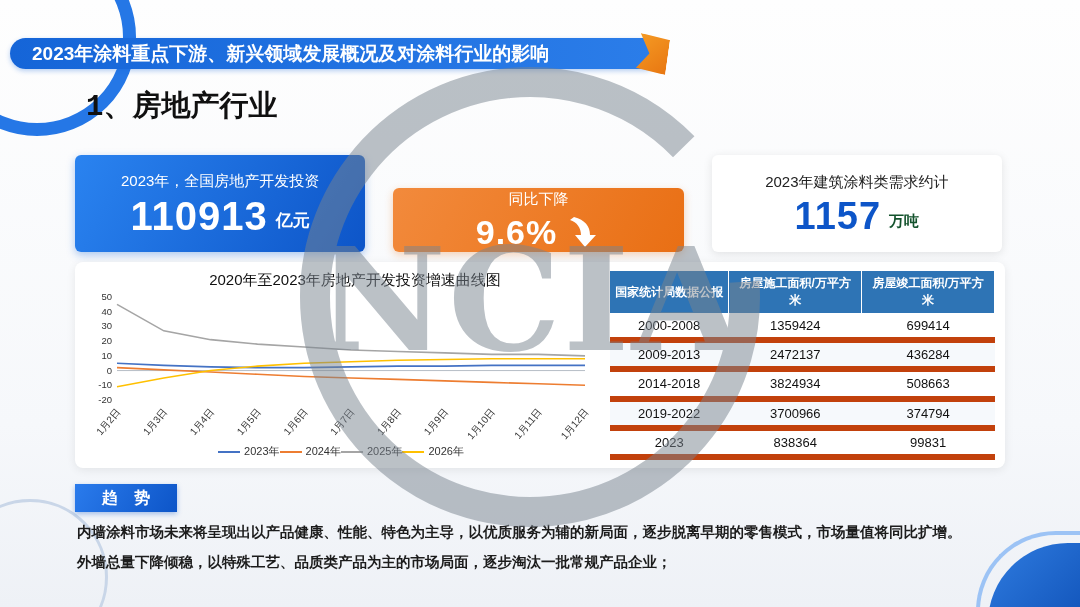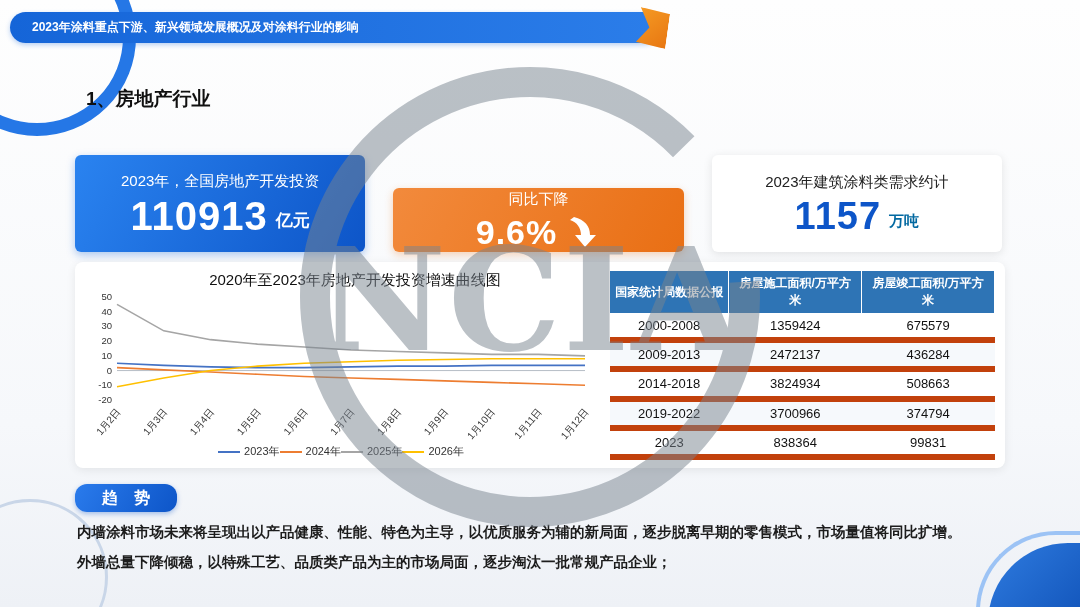--- a/index.html
+++ b/index.html
@@ -9,41 +9,41 @@
   
   .arc-tl{position:absolute;top:-62px;left:-62px;width:172px;height:172px;
     border:13px solid #2577e6;border-radius:50%;z-index:1;}
   .arc-bl{position:absolute;bottom:-48px;left:-48px;width:150px;height:150px;
     border:3px solid #c9d6e8;border-radius:50%;z-index:1;}
   .corner-br{position:absolute;right:-18px;bottom:-22px;width:110px;height:86px;
     background:linear-gradient(135deg,#2f7ce0,#0e4fb5);border-top-left-radius:80px;z-index:1;}
   .corner-br::before{content:"";position:absolute;left:-12px;top:-12px;width:110px;height:86px;
     border-top-left-radius:80px;border-top:4px solid #9cc3f5;border-left:4px solid #9cc3f5;}
   
-  .header{position:absolute;top:12px;left:10px;width:642px;height:31px;
+  .header{position:absolute;top:38px;left:10px;width:642px;height:31px;
     background:linear-gradient(90deg,#1565d8,#2b7de9);border-radius:16px 6px 6px 16px;
-    color:#fff;font-size:12px;font-weight:bold;display:flex;align-items:center;
+    color:#fff;font-size:19px;font-weight:bold;display:flex;align-items:center;
     padding-left:22px;box-sizing:border-box;z-index:3;box-shadow:0 2px 5px rgba(21,101,216,.3);}
   .ribbon{position:absolute;right:-16px;top:-3px;width:30px;height:38px;
     background:linear-gradient(135deg,#f59a23,#e87712);
     clip-path:polygon(0 0,100% 8%,100% 100%,0 92%,38% 50%);transform:rotate(8deg);}
-  .section-title{position:absolute;top:86px;left:86px;font-size:19px;font-weight:bold;color:#101010;z-index:2;}
+  .section-title{position:absolute;top:86px;left:86px;font-size:29px;font-weight:bold;color:#101010;z-index:2;font-family:Liberation Mono, monospace;}
   
   .cards{position:absolute;top:155px;left:75px;right:78px;height:97px;display:flex;gap:28px;z-index:2;}
   .card{flex:1;border-radius:6px;display:flex;flex-direction:column;align-items:center;justify-content:center;gap:5px;}
   .card-blue{background:linear-gradient(120deg,#2a83f0,#0d55c8);color:#fff;box-shadow:0 3px 9px rgba(21,101,216,.35);}
   .card-orange{background:linear-gradient(120deg,#f28a3c,#e96f14);color:#fff;box-shadow:0 3px 9px rgba(233,111,20,.3);margin-top:33px;}
   .card-white{background:#fff;color:#222;box-shadow:0 2px 10px rgba(0,0,0,.10);}
   .card-label{font-size:15px;}
   .card-value{display:flex;align-items:center;gap:8px;}
   .big{font-size:40px;font-weight:bold;letter-spacing:1px;line-height:1;}
   .unit{font-size:17px;font-weight:bold;align-self:flex-end;padding-bottom:4px;}
   .card-orange .big{font-size:34px;}
   .card-white .big{color:#0d55c8;font-size:38px;}
-  .card-white .unit{color:#0369a1;font-size:15px;}
+  .card-white .unit{color:#14532d;font-size:15px;}
   .arrow-svg{width:36px;height:36px;}
   
   .panel{position:absolute;top:262px;left:75px;width:930px;height:206px;background:#fff;
     border-radius:8px;box-shadow:0 2px 10px rgba(0,0,0,.08);display:flex;z-index:2;justify-content:flex-end;}
   .chart-area{width:532px;display:flex;flex-direction:column;align-items:center;padding-top:7px;box-sizing:border-box;}
   .chart-title{font-size:15px;color:#111;font-weight:500;margin:2px 0 0 28px;}
   #chart-svg{width:516px;height:158px;}
   .legend{display:flex;font-size:11px;color:#333;margin-top:-4px;align-items:center;}
   .lg-item{display:flex;align-items:center;}
   .lg-line{display:inline-block;width:22px;height:2px;margin-right:4px;}
@@ -52,21 +52,21 @@
   table{width:100%;height:100%;border-collapse:collapse;}
   th{background:#2e74b5;color:#fff;font-size:12px;font-weight:bold;padding:4px 5px;
     border:1px solid #fff;text-align:center;vertical-align:middle;}
   th:first-child{width:31%;}
   td{font-size:13px;color:#111;text-align:center;padding:3px 5px;border-bottom:6px solid #c2410c;}
   tbody tr:nth-child(even){background:#f6f9fc;}
   
   .trend-badge{position:absolute;top:484px;left:75px;width:102px;height:28px;
     background:linear-gradient(120deg,#2a7bec,#0d55c8);color:#fff;font-size:16px;font-weight:bold;
     display:flex;align-items:center;justify-content:center;letter-spacing:6px;padding-left:6px;
-    box-sizing:border-box;border-radius:12px;box-shadow:0 2px 5px rgba(13,85,200,.35);z-index:2;}
+    box-sizing:border-box;border-radius:0;box-shadow:0 2px 5px rgba(13,85,200,.35);z-index:2;}
   .trend-text{position:absolute;top:518px;left:77px;width:938px;font-size:14.5px;font-weight:600;
     color:#1c1c1c;line-height:2.05;z-index:2;}
   .trend-text p{margin:0;}
   
   .watermark{position:absolute;left:250px;top:62px;width:560px;height:470px;opacity:.5;z-index:10;pointer-events:none;}
 </style>
 </head>
 <body>
 
 <div class="slide">
@@ -150,21 +150,21 @@
             <tr>
               <th>国家统计局数据公报</th>
               <th>房屋施工面积/万平方米</th>
               <th>房屋竣工面积/万平方米</th>
             </tr>
           </thead>
         <tbody>
             <tr>
               <td>2000-2008</td>
               <td>1359424</td>
-              <td>675579</td>
+              <td>699414</td>
             </tr>
             <tr>
               <td>2009-2013</td>
               <td>2472137</td>
               <td>436284</td>
             </tr>
             <tr>
               <td>2014-2018</td>
               <td>3824934</td>
               <td>508663</td>

